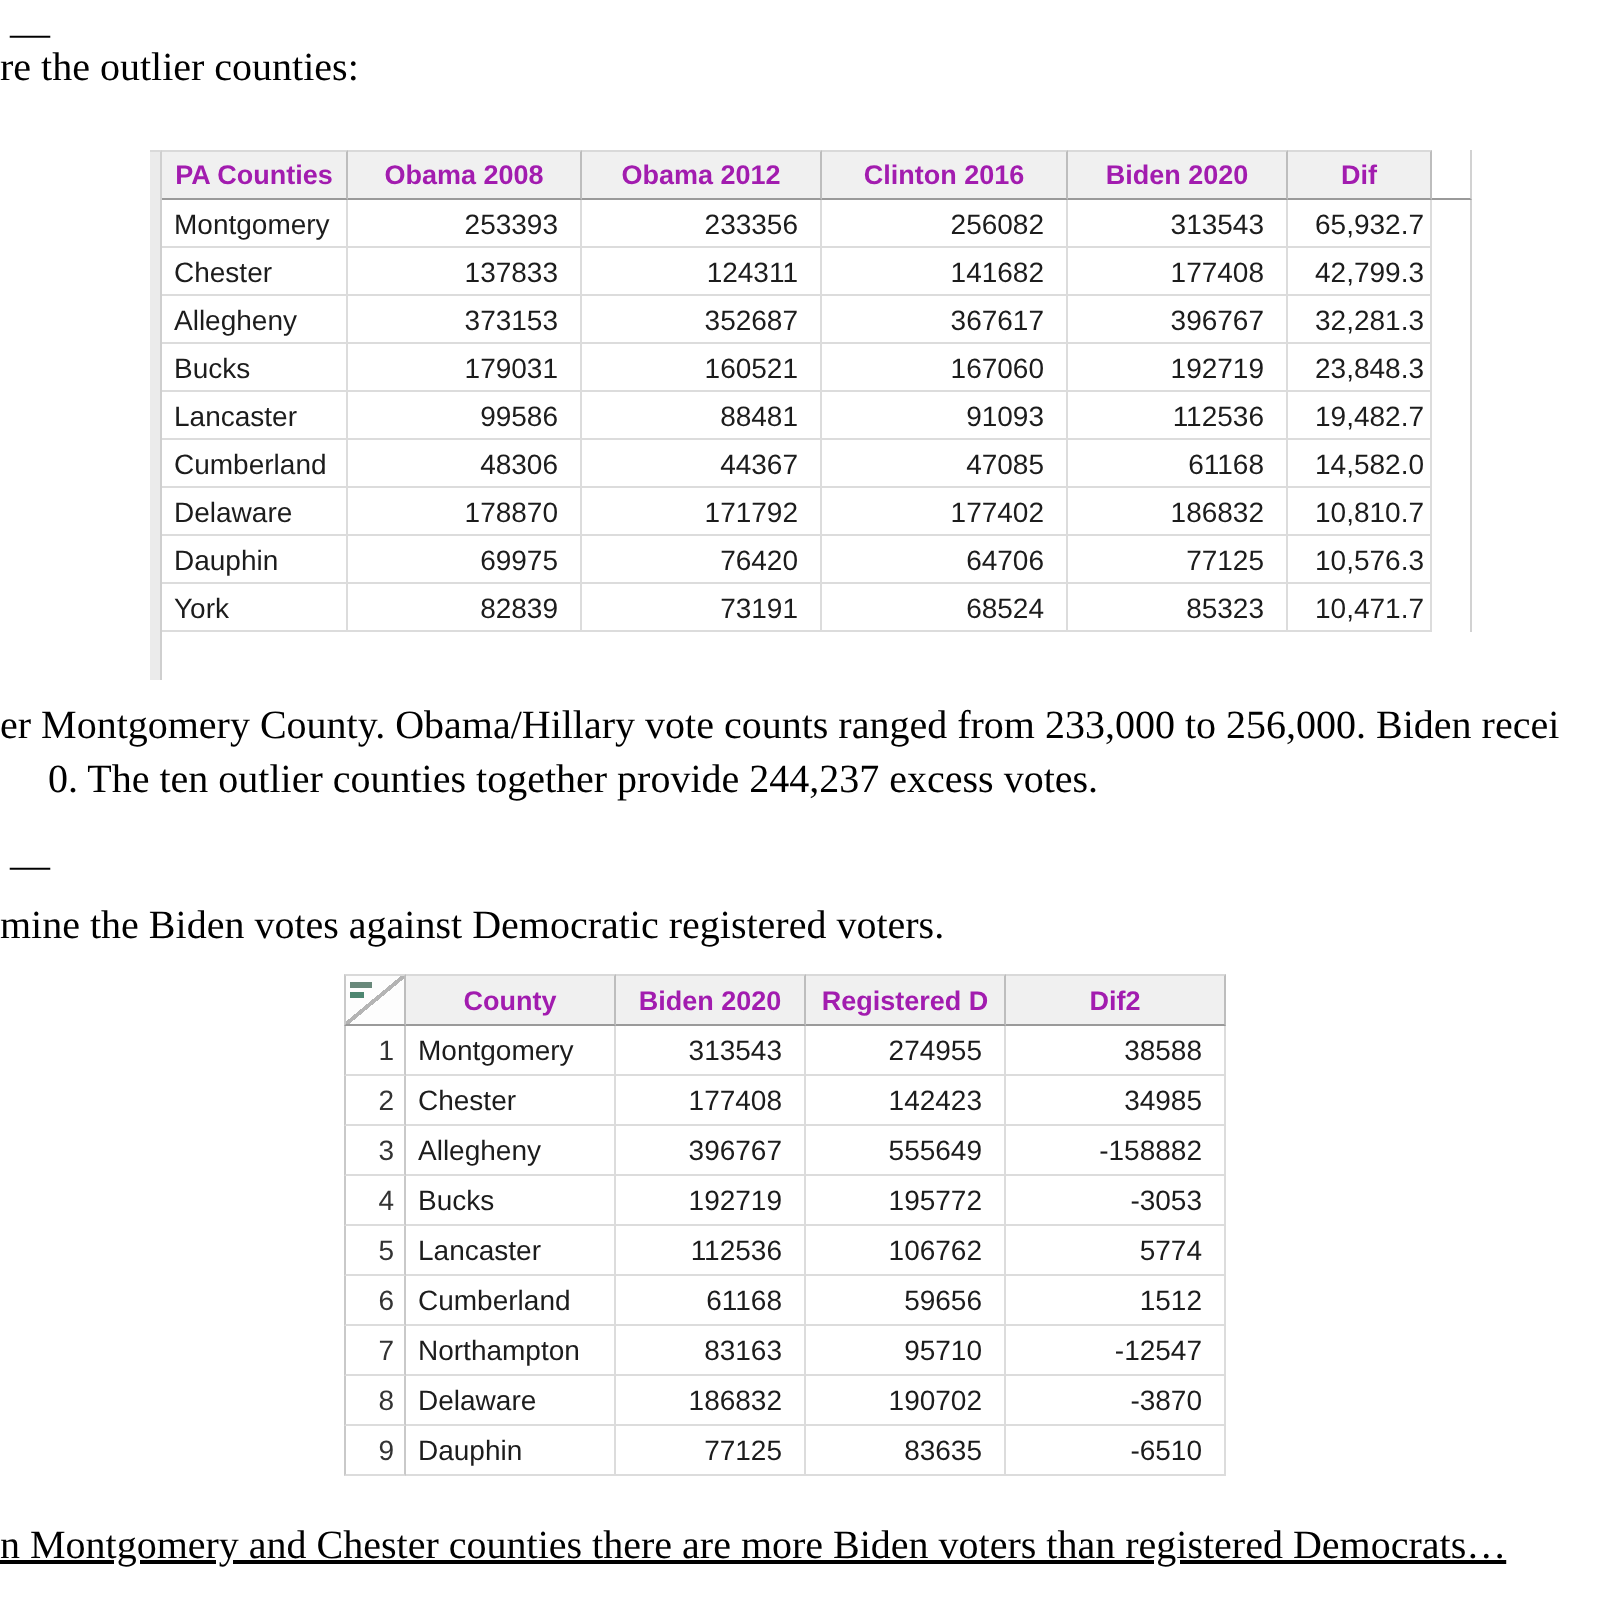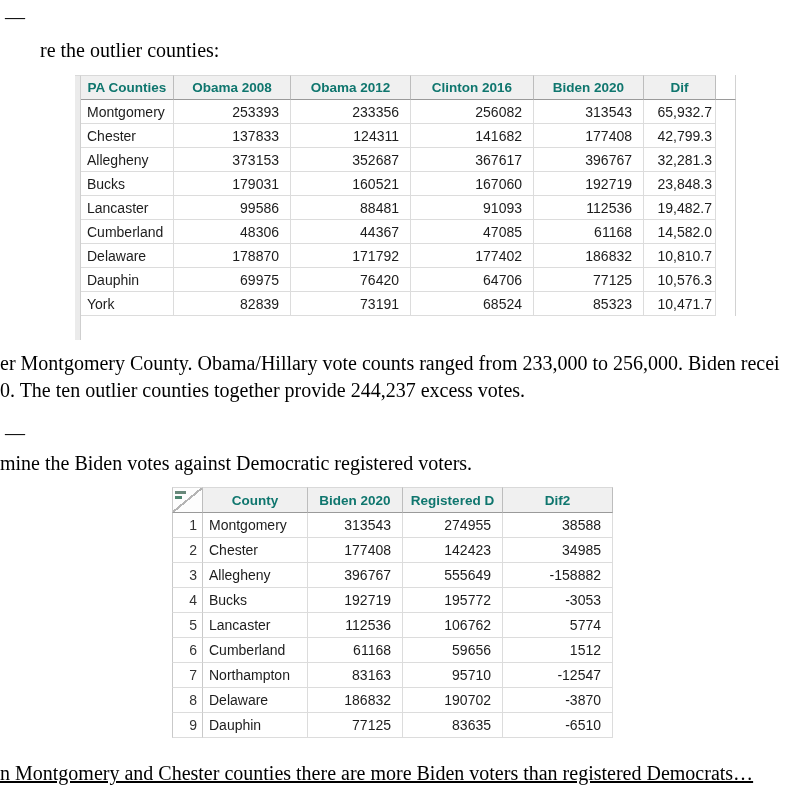--- a/index.html
+++ b/index.html
@@ -15,21 +15,21 @@
   }
   .dash{left:5px;}
   
   table.jmp{
     position:absolute;border-collapse:separate;border-spacing:0;
     table-layout:fixed;
     font-family:"Liberation Sans","DejaVu Sans",sans-serif;
     font-size:14px;color:#1c1c1c;
   }
   table.jmp th{
-    background:#f0f0f0;font-weight:bold;font-size:13.5px;color:#0f766e;
+    background:#f0f0f0;font-weight:bold;font-size:13.5px;color:#a21caf;
     border-top:1px solid #d9d9d9;border-right:1px solid #bdbdbd;
     border-bottom:1px solid #9a9a9a;
     height:23px;text-align:center;padding:0 2px;
     white-space:nowrap;overflow:hidden;vertical-align:middle;
   }
   table.jmp td{
     background:#ffffff;
     border-right:1px solid #dcdcdc;border-bottom:1px solid #dcdcdc;
     height:23px;padding:0 3px;white-space:nowrap;overflow:hidden;
     vertical-align:middle;text-align:right;
@@ -61,21 +61,21 @@
       transparent calc(50% - 1px), #b4b4b4 calc(50% - 1px),
       #b4b4b4 calc(50% + 1px), transparent calc(50% + 1px));
   }
   .corner-bar1{position:absolute;left:2px;top:3px;width:11px;height:3px;background:#68887a;}
   .corner-bar2{position:absolute;left:2px;top:8px;width:7px;height:3px;background:#4d8670;}
 </style>
 </head>
 <body>
 
 <div class="serif dash" style="top:4px;">—</div>
-<div class="serif" style="top:37px;margin-left:40px;">re the outlier counties:</div>
+<div class="serif" style="top:21px;">re the outlier counties:</div>
 
 <div id="t1-strip"></div>
 <table class="jmp" id="table1">
   <colgroup>
     <col style="width:93px">
       <col style="width:117px">
       <col style="width:120px">
     <col style="width:123px">
       <col style="width:110px">
       <col style="width:72px">
@@ -171,21 +171,21 @@
         <td>73191</td>
         <td>68524</td>
         <td>85323</td>
         <td>10,471.7</td>
         <td class="sliver"></td>
       </tr>
     </tbody>
 </table>
 
 <div class="serif" style="top:350px;">er Montgomery County. Obama/Hillary vote counts ranged from 233,000 to 256,000. Biden recei</div>
-<div class="serif" style="top:377px;">0. The ten outlier counties together provide 244,237 excess votes.</div>
+<div class="serif" style="top:377px;margin-left:24px;">0. The ten outlier counties together provide 244,237 excess votes.</div>
 
 <div class="serif dash" style="top:420px;">—</div>
 <div class="serif" style="top:450px;">mine the Biden votes against Democratic registered voters.</div>
 
 <table class="jmp" id="table2">
   <colgroup>
     <col style="width:31px">
       <col style="width:105px">
       <col style="width:95px">
     <col style="width:100px">

